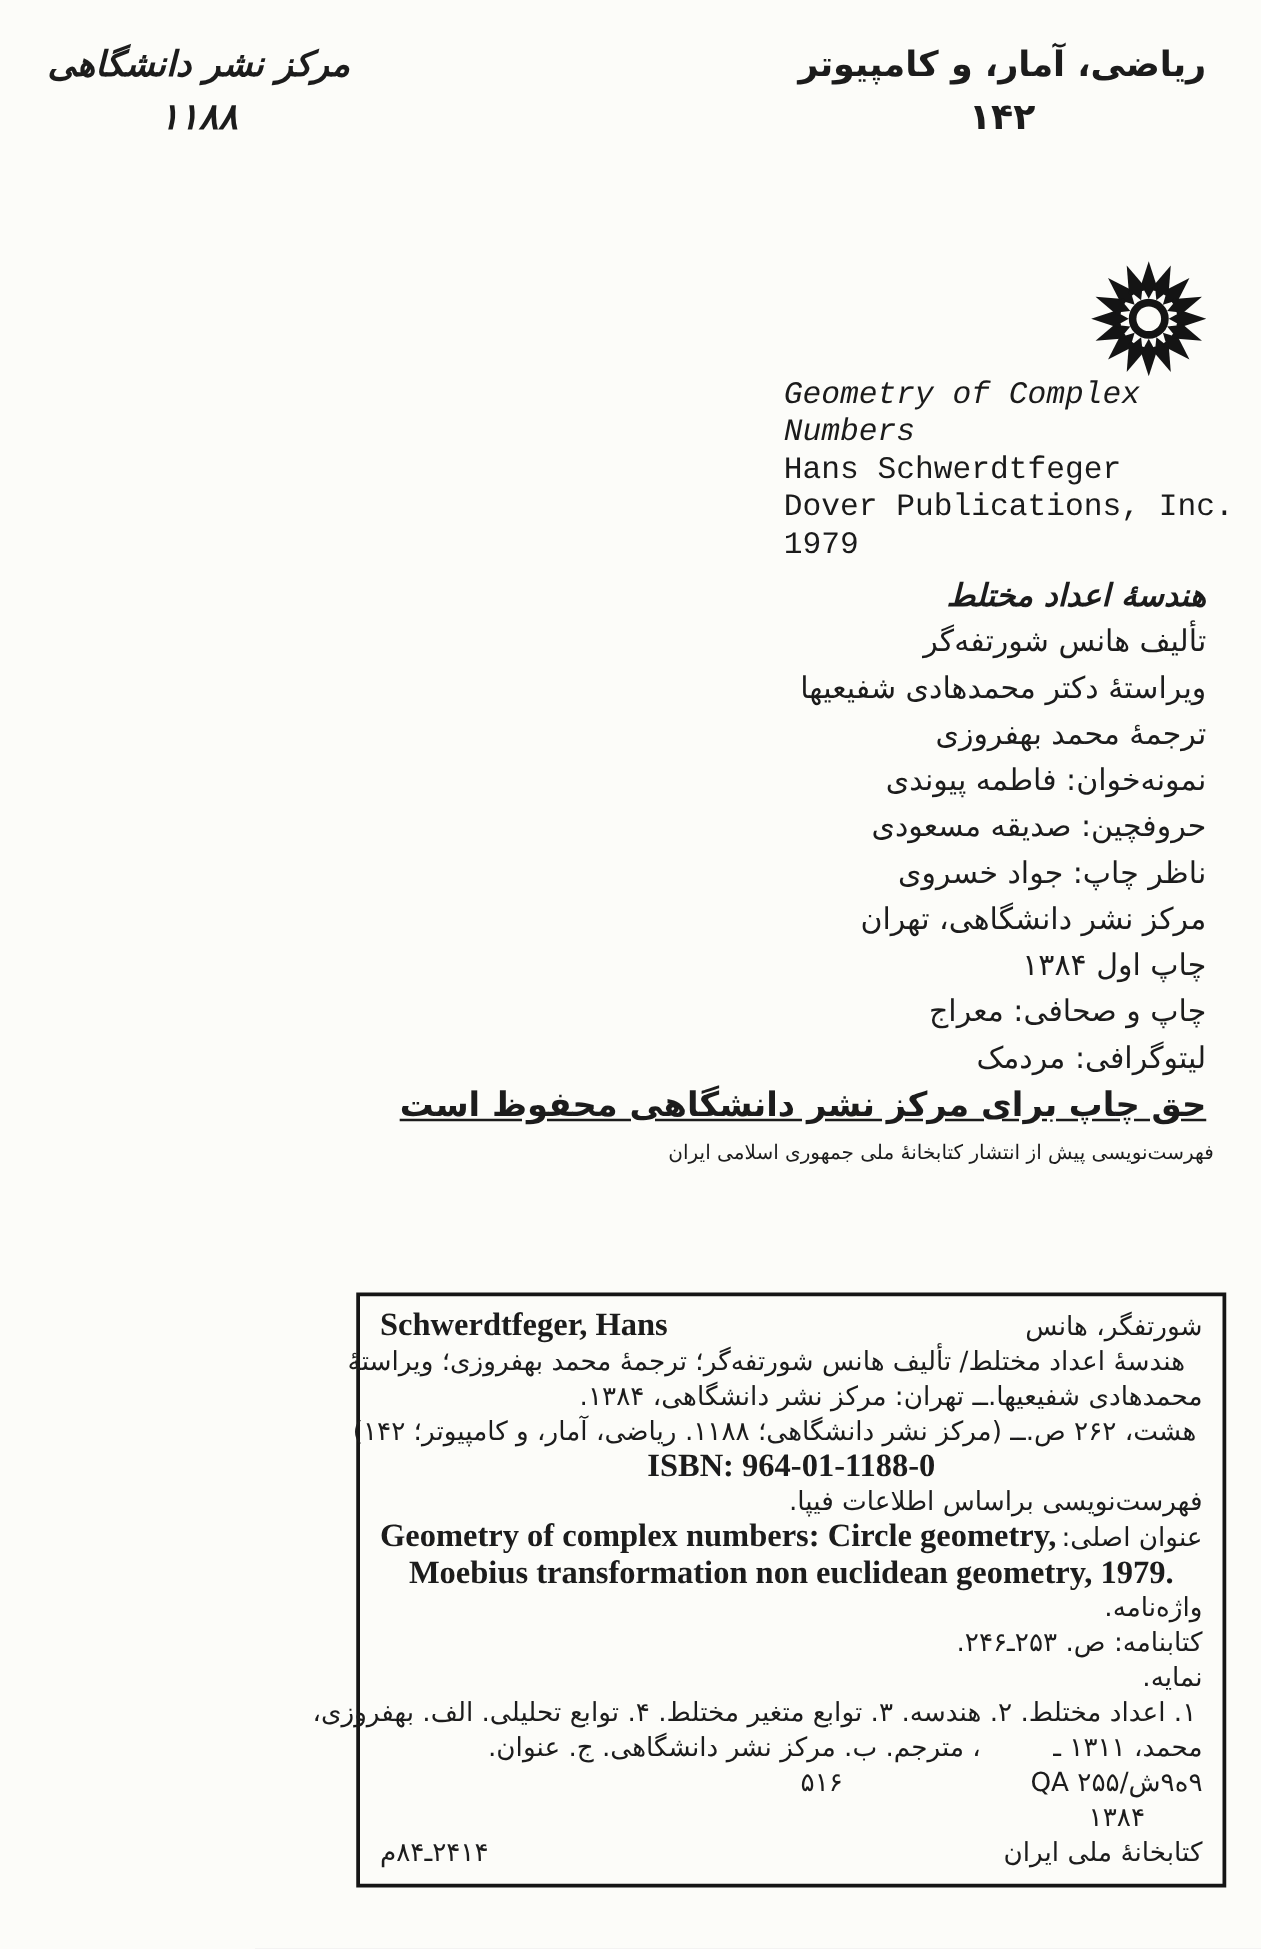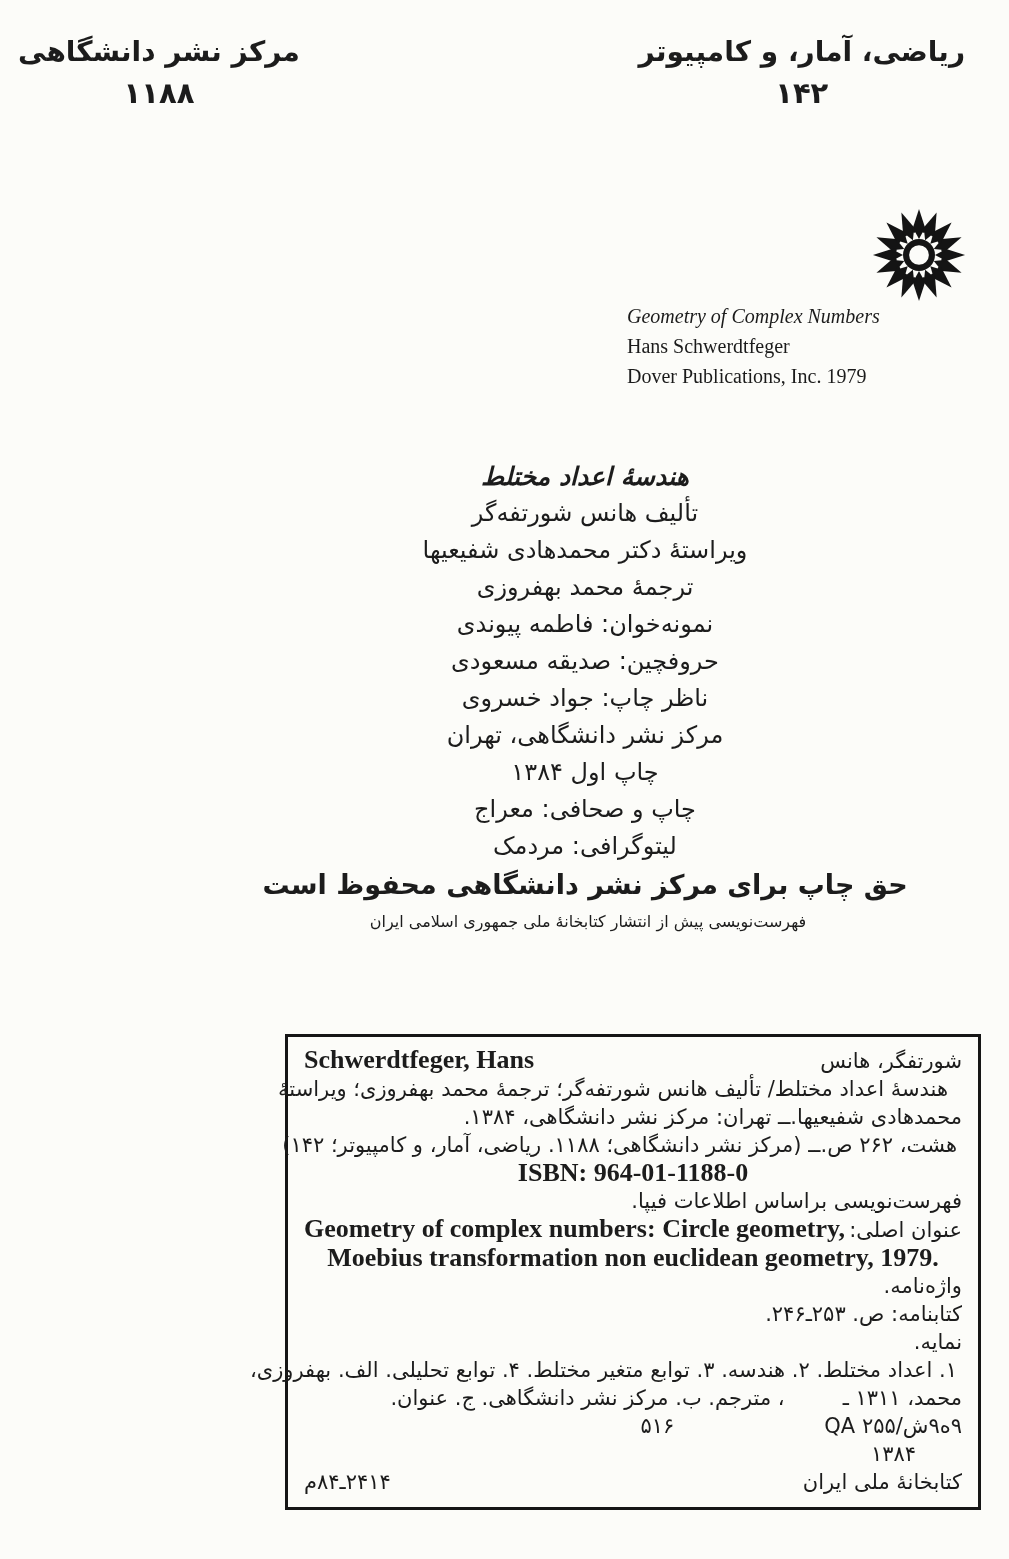--- a/index.html
+++ b/index.html
@@ -8,40 +8,40 @@
     width:1009px;height:1559px;
     margin:0 auto;
     background:#fcfcf9;
     color:#1c1c1c;
     font-family:"DejaVu Sans",sans-serif;
     overflow:hidden;
   }
   
   .hdr{position:absolute;top:30px;text-align:center;font-weight:bold;}
   .hdr-right{right:44px;}
-  .hdr-left{left:16px;width:286px;}
+  .hdr-left{left:16px;width:286px;font-style:italic;}
   .hdr .series{font-size:28px;line-height:44px;direction:rtl;}
   .hdr .num{font-size:29px;line-height:38px;direction:rtl;}
   
   .logo{position:absolute;left:872px;top:208px;width:94px;height:94px;}
   
   .orig{
     position:absolute;left:627px;top:301px;
-    font-family:Liberation Serif, serif;
-    font-size:20px;line-height:30px;color:#1b1b1b;
+    font-family:Liberation Mono, monospace;
+    font-size:25px;line-height:30px;color:#1b1b1b;
   }
   .orig .t{font-style:italic;}
   
   .colophon{
     position:absolute;right:44px;top:458px;width:760px;
-    direction:rtl;text-align:center;
+    direction:rtl;text-align:right;
     font-size:24px;line-height:37px;
   }
   .colophon .l-title{font-weight:bold;font-style:italic;font-size:25px;}
-  .colophon .l-copyright{font-weight:bold;font-size:27px;line-height:40px;}
+  .colophon .l-copyright{font-weight:bold;font-size:27px;line-height:40px;text-decoration:underline;}
   .colophon .l-cipnote{font-size:16px;line-height:34px;padding-left:0;margin-right:-6px;}
   
   .cipbox{
     position:absolute;left:285px;top:1034px;
     width:658px;height:452px;
     border:3px solid #161616;
     padding:9px 16px;
     direction:rtl;text-align:right;
     font-size:21px;line-height:28px;
   }

